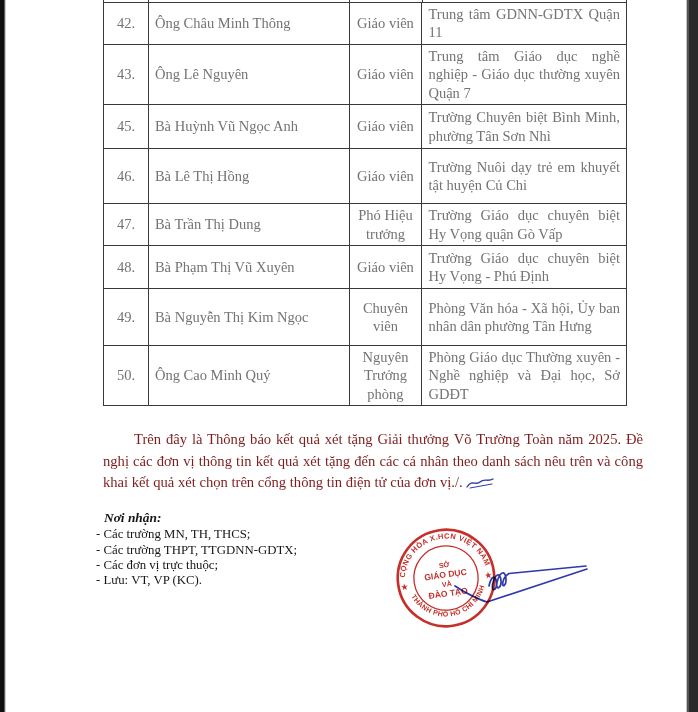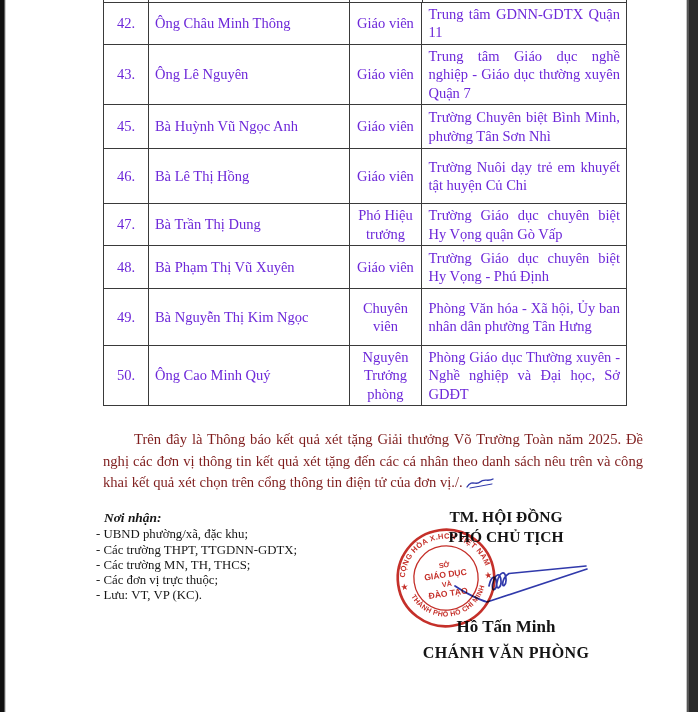--- a/index.html
+++ b/index.html
@@ -9,21 +9,21 @@
     font-family:"Liberation Serif", serif;
   }
   .page{position:absolute;inset:0;background:#fff;}
   
   .edge-left{position:absolute;left:0;top:0;width:6px;height:712px;
     background:linear-gradient(90deg,#101010 0 4px,#5c5c5c 4px 5px,#cfcfcf 5px 6px);}
   .edge-right{position:absolute;right:0;top:0;width:12px;height:712px;
     background:linear-gradient(90deg,#c4c4c4 0 1px,#555 1px 3px,#2a2a2a 3px 12px);}
   
   table.award{position:absolute;left:103px;top:2px;width:524px;
-    border-collapse:collapse;font-size:14.5px;line-height:1.27;color:#6d28d9;}
+    border-collapse:collapse;font-size:14.5px;line-height:1.27;color:#737373;}
   table.award td{border:1.4px solid #3a3a3a;vertical-align:middle;padding:2px 6px;}
   td.c-no{text-align:center;padding:2px 2px;}
   td.c-name{text-align:left;padding-left:8px;}
   td.c-pos{text-align:center;padding:2px 3px;margin-top:36px;}
   td.c-org{text-align:justify;}
   .stub{position:absolute;top:0;width:1.4px;height:2.5px;background:#3a3a3a;}
   
   .closing{position:absolute;left:103px;top:429px;width:540px;margin:0;
     text-align:justify;text-indent:31px;font-size:14.6px;line-height:21.6px;color:#7f1d1d;}
   .penmark{display:inline-block;vertical-align:-2px;margin-left:3px;}
@@ -114,33 +114,26 @@
     </tbody>
   </table>
 
   <p class="closing"><span>Trên đây là Thông báo kết quả xét tặng Giải thưởng Võ Trường Toàn năm 2025. Đề nghị các đơn vị thông tin kết quả xét tặng đến các cá nhân theo danh sách nêu trên và công khai kết quả xét chọn trên cổng thông tin điện tử của đơn vị./.</span><svg class="penmark" width="28" height="13" viewBox="0 0 28 13">
         <path d="M1,11 C6,3 10,10 14,6 C18,2 22,6 27,3" stroke="#3039ab" stroke-width="1.4" fill="none" stroke-linecap="round"></path>
         <path d="M4,12 L26,8" stroke="#3039ab" stroke-width="1" fill="none" stroke-linecap="round"></path>
       </svg></p>
 
   <div class="recipients">
     <div class="rec-head">Nơi nhận:</div>
-    <div class="rec-item">- UBND phường/xã, đặc khu;</div>
+    <div class="rec-item">- Các trường MN, TH, THCS;</div>
     <div class="rec-item">- Các trường THPT, TTGDNN-GDTX;</div>
-    <div class="rec-item">- Các trường MN, TH, THCS;</div>
     <div class="rec-item">- Các đơn vị trực thuộc;</div>
     <div class="rec-item">- Lưu: VT, VP (KC).</div>
   </div>
 
-  <div class="sign-block">
-    <div class="sign-committee">TM. HỘI ĐỒNG</div>
-    <div class="sign-role">PHÓ CHỦ TỊCH</div>
-    <div class="signer-name">Hồ Tấn Minh</div>
-    <div class="signer-title">CHÁNH VĂN PHÒNG</div>
-  </div>
 
   <svg class="stamp" viewBox="0 0 100 100">
     <circle cx="50" cy="50" r="47.3" fill="none" stroke="#c5302a" stroke-width="2.6"></circle>
     <circle cx="50" cy="50" r="31.5" fill="none" stroke="#c5302a" stroke-width="1.3"></circle>
     <defs>
       <path id="arcTop" d="M 9.5,57 A 40.8,40.8 0 1 1 90.5,57" fill="none"></path>
       <path id="arcBot" d="M 13,61 A 39,39 0 0 0 87,61" fill="none"></path>
     </defs>
     <text font-size="7.4" letter-spacing="0.4"><textPath href="#arcTop" startOffset="50%" text-anchor="middle">CỘNG HÒA X.HCN VIỆT NAM</textPath></text>
     <text font-size="6.9" letter-spacing="0.3"><textPath href="#arcBot" startOffset="50%" text-anchor="middle">THÀNH PHỐ HỒ CHÍ MINH</textPath></text>

